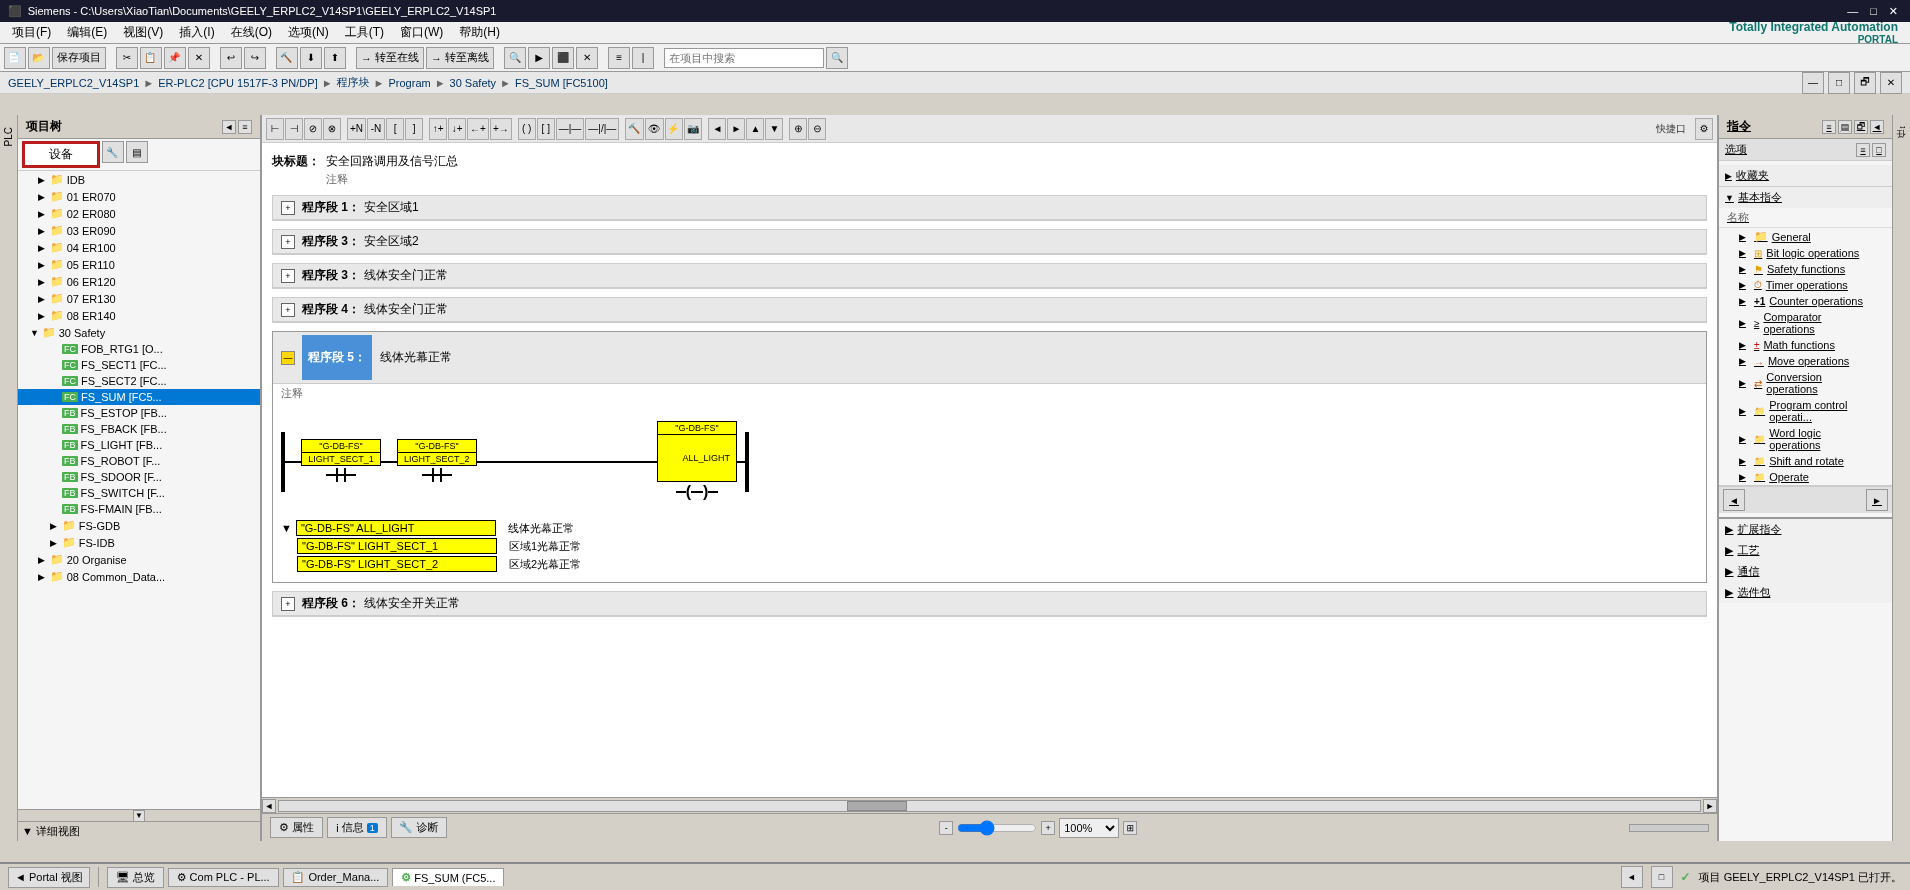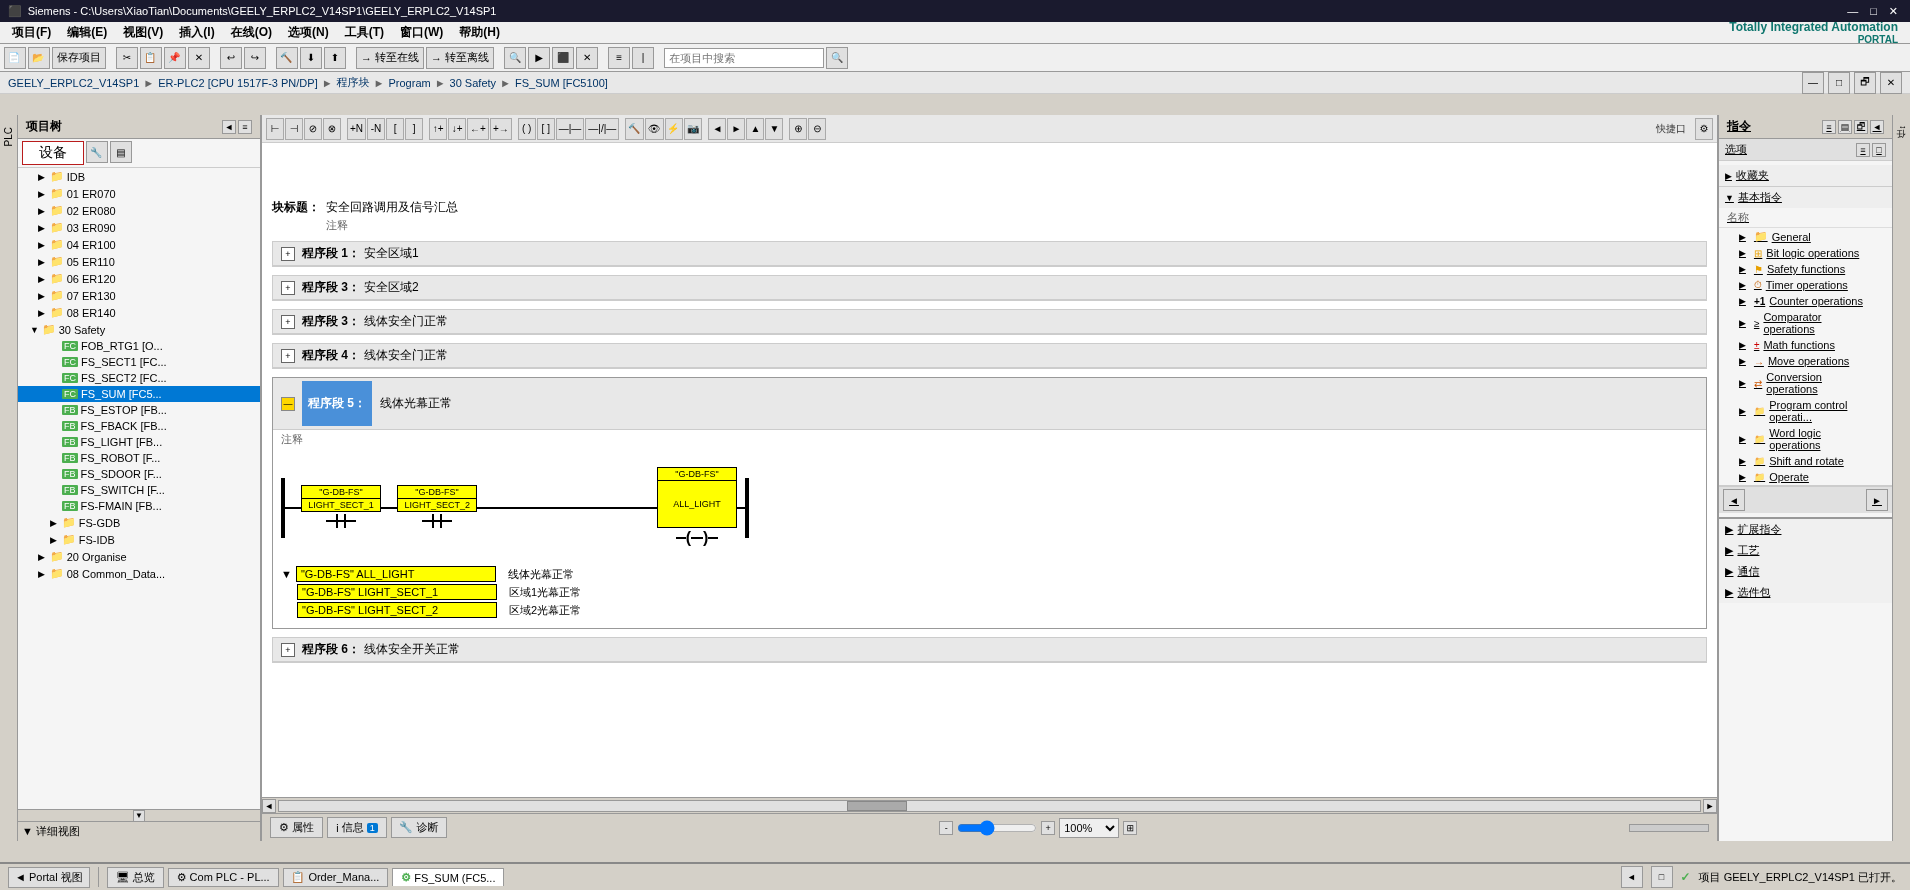--- a/index.html
+++ b/index.html
@@ -6,37 +6,37 @@
     body { font-family: 'SimSun', 'Microsoft YaHei', Arial, sans-serif; font-size: 12px; background: #d4d0c8; width: 1910px; height: 890px; overflow: hidden; }
 
     
     .title-bar { background: #1a1a2e; color: white; height: 22px; display: flex; align-items: center; padding: 0 8px; font-size: 11px; justify-content: space-between; }
     .title-bar-left { display: flex; align-items: center; gap: 6px; }
     .title-bar-right { display: flex; gap: 4px; }
     .title-btn { color: white; font-size: 11px; cursor: pointer; padding: 0 4px; }
 
     
     .menu-bar { background: #f0f0f0; height: 22px; display: flex; align-items: center; padding: 0 4px; border-bottom: 1px solid #999; font-size: 12px; }
-    .menu-item { padding: 2px 8px; cursor: pointer; font-weight: bold; }
+    .menu-item { padding: 2px 8px; cursor: pointer; }
 
     
     .toolbar { background: #f0f0f0; height: 28px; display: flex; align-items: center; padding: 0 4px; border-bottom: 1px solid #999; gap: 2px; }
     .tb-btn { height: 22px; width: 22px; background: #e0e0e0; border: 1px solid #999; cursor: pointer; display: flex; align-items: center; justify-content: center; font-size: 10px; }
     .tb-sep { width: 6px; }
     .tb-search { height: 20px; width: 160px; border: 1px solid #999; padding: 0 4px; font-size: 11px; }
     .tia-title { margin-left: auto; text-align: right; font-size: 12px; font-weight: bold; color: #0f766e; }
 
     
     .breadcrumb-bar { background: #e8e8e8; height: 22px; display: flex; align-items: center; padding: 0 8px; border-bottom: 1px solid #ccc; font-size: 11px; color: #003366; gap: 4px; }
     .bc-sep { color: #666; }
 
     
     .left-panel { width: 262px; background: #f5f5f5; border-right: 2px solid #999; display: flex; flex-direction: column; }
     .panel-header { background: #d4d0c8; padding: 3px 8px; font-size: 12px; font-weight: bold; border-bottom: 1px solid #999; display: flex; align-items: center; justify-content: space-between; }
-    .panel-tab { background: #e0e0e0; border: 1px solid #b91c1c; padding: 2px 16px; font-size: 14px; cursor: pointer; }
+    .panel-tab { background: #e0e0e0; border: 3px solid #b91c1c; padding: 2px 24px; font-size: 12px; cursor: pointer; }
     .panel-tab.active { background: #fff; }
 
     .tree-container { flex: 1; overflow-y: auto; overflow-x: hidden; }
     .tree-item { display: flex; align-items: center; padding: 2px 4px; cursor: pointer; font-size: 11px; white-space: nowrap; }
     .tree-item.selected { background: #0078d4; color: white; }
     .tree-item.selected .tree-icon { color: white; }
     .tree-indent { display: inline-block; }
     .tree-arrow { width: 12px; display: inline-block; font-size: 9px; }
     .tree-icon { margin-right: 3px; font-size: 11px; }
     .icon-folder { color: #e8a000; }
@@ -395,21 +395,21 @@
         <button class="ct-btn">►</button>
         <button class="ct-btn">▲</button>
         <button class="ct-btn">▼</button>
         <div style="width:4px;"></div>
         <button class="ct-btn">⊕</button>
         <button class="ct-btn">⊖</button>
         <span class="ct-label">快捷口</span>
         <button class="ct-btn" style="margin-left:4px;">⚙</button>
       </div>
 
-      <div class="editor-area" style="flex:1; overflow:auto; padding:10px;margin-top:46px;">
+      <div class="editor-area" style="flex:1; overflow:auto; padding:10px;">
 
         <div class="block-header">
           <span class="block-title-label">块标题：</span>
           <div>
             <span class="block-title-value">安全回路调用及信号汇总</span>
             <div class="block-comment-label">注释</div>
           </div>
         </div>
 
         <div class="segment">
@@ -469,35 +469,35 @@
                   <div style="width:6px; height:2px; background:#000;"></div>
                   <div style="width:2px; height:14px; background:#000;"></div>
                   <div style="width:10px; height:2px; background:#000;"></div>
                 </div>
               </div>
 
               <div style="height:2px; background:#000; width:16px;"></div>
 
               <div style="display:flex; flex-direction:column; align-items:center;">
                 <div style="font-size:9px; background:#ffff00; border:1px solid #000; padding:1px 6px; min-width:80px; text-align:center;">"G-DB-FS"</div>
-                <div style="font-size:9px; background:#ffff00; border:1px solid #000; border-top:none; padding:1px 6px; min-width:80px; text-align:right;">LIGHT_SECT_2</div>
+                <div style="font-size:9px; background:#ffff00; border:1px solid #000; border-top:none; padding:1px 6px; min-width:80px; text-align:left;">LIGHT_SECT_2</div>
                 <div style="display:flex; align-items:center; margin:2px 0;">
                   <div style="width:10px; height:2px; background:#000;"></div>
                   <div style="width:2px; height:14px; background:#000;"></div>
                   <div style="width:6px; height:2px; background:#000;"></div>
                   <div style="width:2px; height:14px; background:#000;"></div>
                   <div style="width:10px; height:2px; background:#000;"></div>
                 </div>
               </div>
 
               <div style="height:2px; background:#000; width:180px;"></div>
 
               <div style="display:flex; flex-direction:column; align-items:center;">
                 <div style="font-size:9px; background:#ffff00; border:1px solid #000; padding:1px 6px; min-width:80px; text-align:center;">"G-DB-FS"</div>
-                <div style="font-size:9px; background:#ffff00; border:1px solid #000; border-top:none; padding:18px 6px; min-width:80px; text-align:center;">ALL_LIGHT</div>
+                <div style="font-size:9px; background:#ffff00; border:1px solid #000; border-top:none; padding:18px 6px; min-width:80px; text-align:right;">ALL_LIGHT</div>
                 <div style="display:flex; align-items:center; margin:2px 0;">
                   <div style="width:10px; height:2px; background:#000;"></div>
                   <div style="font-size:16px; font-weight:bold; color:#000; line-height:1;">(</div>
                   <div style="width:12px; height:2px; background:#000;"></div>
                   <div style="font-size:16px; font-weight:bold; color:#000; line-height:1;">)</div>
                   <div style="width:10px; height:2px; background:#000;"></div>
                 </div>
               </div>
 
               <div style="height:2px; background:#000; width:8px;"></div>

